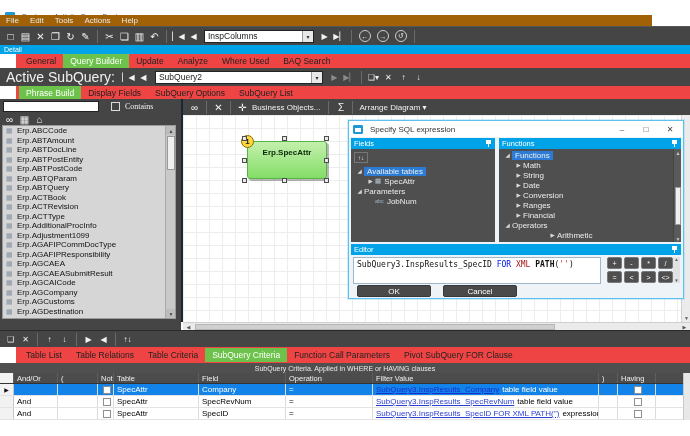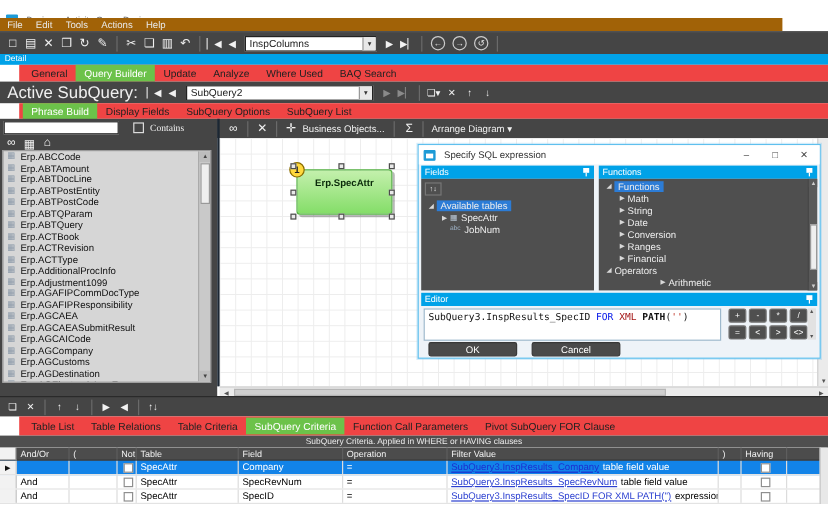--- a/index.html
+++ b/index.html
@@ -162,21 +162,21 @@
       <span class="tab">Update</span>
       <span class="tab">Analyze</span>
       <span class="tab">Where Used</span>
       <span class="tab">BAQ Search</span>
     </div>
 
   <div class="abs sqbar" id="sq-bar">
     <span class="sqlabel">Active SubQuery:</span>
   <span class="tbtn small">▏◀</span>
       <span class="tbtn small">◀</span>
-      <div class="combo" style="width: 156px; margin: 0px 4px;">
+      <div class="combo" style="width: 168px; margin: 0px 4px;">
         <span class="cval">SubQuery2</span>
         <span class="cbtn">▾</span>
       </div>
       <span class="tbtn small" style="color: rgb(138, 138, 138);">▶</span>
       <span class="tbtn small" style="color: rgb(138, 138, 138);">▶▏</span>
       <span class="sep"></span>
       <span class="tbtn small">❏▾</span>
       <span class="tbtn small">✕</span>
       <span class="tbtn small">↑</span>
       <span class="tbtn small">↓</span>
@@ -358,20 +358,24 @@
       <div class="sortbtn">↑↓</div>
       <div id="fields-tree" style="position:absolute; left:0; top:17px; width:100%;">
           <div class="trow" style="padding-left: 4px;">
             <span class="exp">◢</span>
             <span class="tsel">Available tables</span>
           </div>
           <div class="trow" style="padding-left: 15px;">
             <span class="exp">▶</span>
             <span class="nicon">▦</span>
             <span>SpecAttr</span>
+          </div>
+          <div class="trow" style="padding-left: 4px;">
+            <span class="exp">◢</span>
+            <span>Parameters</span>
           </div>
           <div class="trow" style="padding-left: 15px;">
             <span class="exp"></span>
             <span class="abc">abc</span>
             <span>JobNum</span>
           </div>
         </div>
     </div>
     <div class="panelbody" style="left:150px; top:28px; width:182px; height:93px;">
       <div id="functions-tree" style="position:absolute; left:0; top:1px; width:100%;">

